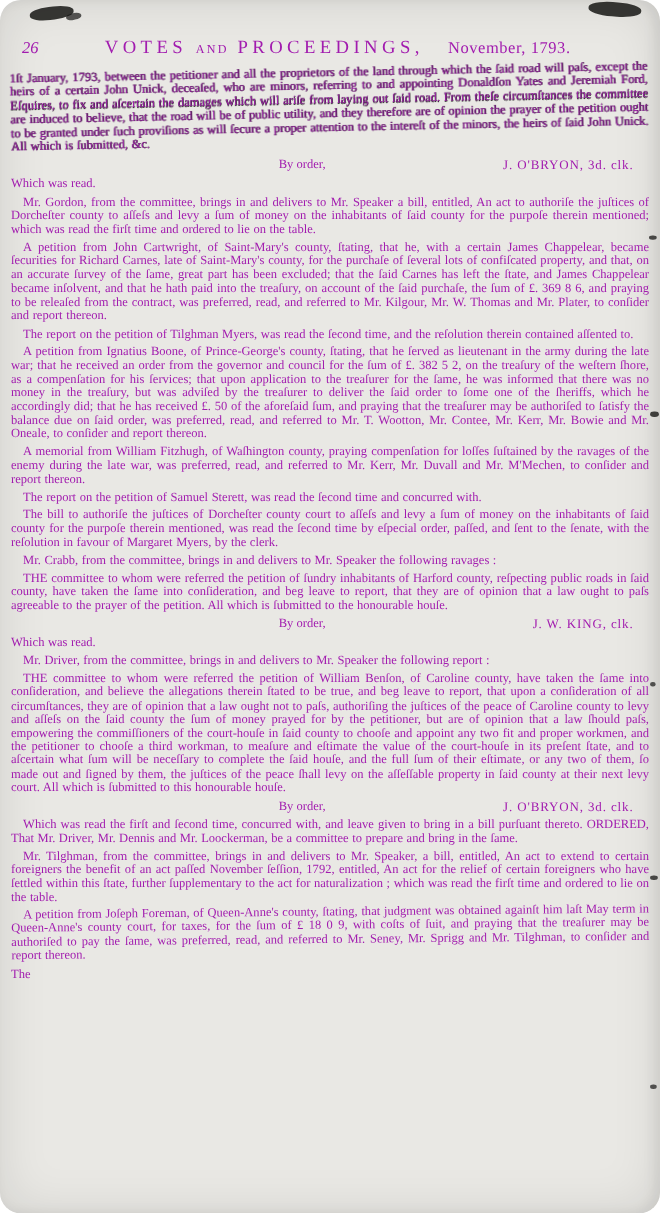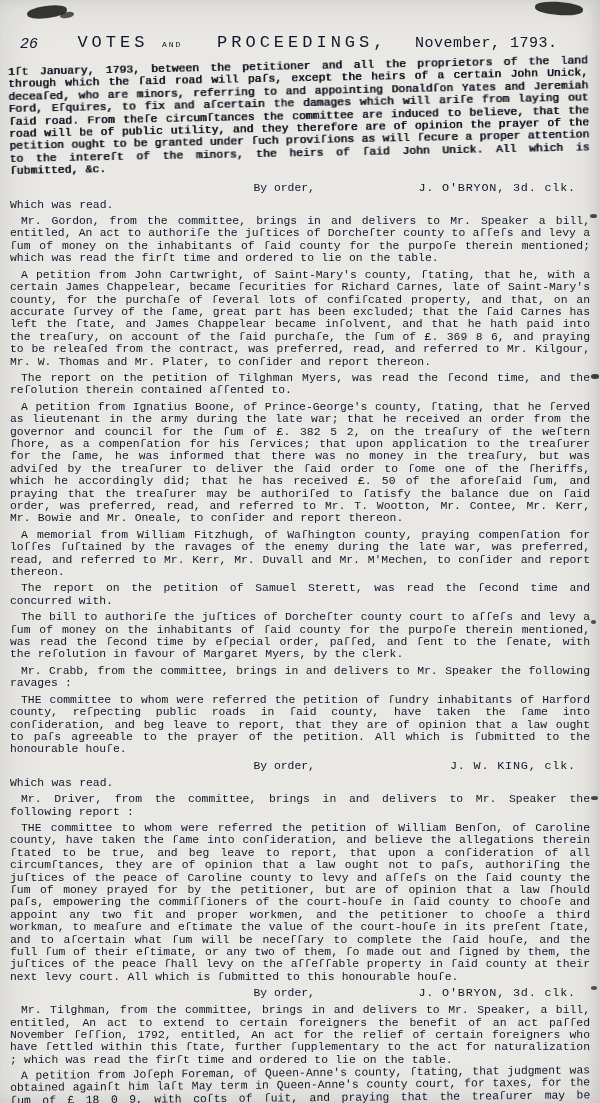--- a/index.html
+++ b/index.html
@@ -1,24 +1,25 @@
 <!DOCTYPE html>
 <html><head>
 <meta charset="utf-8">
 <style>
   html, body { margin: 0; padding: 0; }
   .page {
     position: relative;
     width: 600px;
     height: 1103px;
     background: #e9e8e4;
-    font-family: Liberation Mono, monospace;
-    color: #0f172a;
+    font-family: Liberation Serif, serif;
+    color: #a21caf;
     overflow: hidden;
     box-shadow: inset 0 0 45px rgba(0,0,0,0.10), inset -5px 0 12px rgba(0,0,0,0.07);
+    border-radius: 19px;
   }
   .header {
     position: relative;
     margin: 33px 10px 9px 10px;
     height: 24px;
   }
   .pagenum {
     position: absolute;
     left: 10px;
     top: 3px;
@@ -26,24 +27,23 @@
     font-style: italic;
   }
   .title {
     text-align: center;
     white-space: nowrap;
     padding-left: 14px;
   }
   .title .big {
     font-size: 17px;
     letter-spacing: 4px;
-    margin-left: 21px;
   }
   .title .and {
-    font-size: 12px;
+    font-size: 16px;
     font-variant: small-caps;
     letter-spacing: 2px;
     margin: 0 4px;
   }
   .title .date {
     font-size: 15px;
     letter-spacing: 0.5px;
     margin-left: 18px;
   }
   .content { margin: 0 10px; }
@@ -152,20 +152,21 @@
 
     <p class="block noindent">Which was read.</p>
     <p class="block para">Mr. Driver, from the committee, brings in and delivers to Mr. Speaker the following report :</p>
     <p class="block para">THE committee to whom were referred the petition of William Benſon, of Caroline county, have taken the ſame into conſideration, and believe the allegations therein ſtated to be true, and beg leave to report, that upon a conſideration of all circumſtances, they are of opinion that a law ought not to paſs, authoriſing the juſtices of the peace of Caroline county to levy and aſſeſs on the ſaid county the ſum of money prayed for by the petitioner, but are of opinion that a law ſhould paſs, empowering the commiſſioners of the court-houſe in ſaid county to chooſe and appoint any two fit and proper workmen, and the petitioner to chooſe a third workman, to meaſure and eſtimate the value of the court-houſe in its preſent ſtate, and to aſcertain what ſum will be neceſſary to complete the ſaid houſe, and the full ſum of their eſtimate, or any two of them, ſo made out and ſigned by them, the juſtices of the peace ſhall levy on the aſſeſſable property in ſaid county at their next levy court.  All which is ſubmitted to this honourable houſe.</p>
 
     <div class="sig">
       <span class="by">By order,</span>
       <span class="name">J. O'BRYON, 3d. clk.</span>
     </div>
 
+    <p class="block para">Which was read the firſt and ſecond time, concurred with, and leave given to bring in a bill purſuant thereto.  ORDERED, That Mr. Driver, Mr. Dennis and Mr. Loockerman, be a committee to prepare and bring in the ſame.</p>
     <p class="block para">Mr. Tilghman, from the committee, brings in and delivers to Mr. Speaker, a bill, entitled, An act to extend to certain foreigners the benefit of an act paſſed November ſeſſion, 1792, entitled, An act for the relief of certain foreigners who have ſettled within this ſtate, further ſupplementary to the act for naturalization ; which was read the firſt time and ordered to lie on the table.</p>
     <p class="block para distorted-light">A petition from Joſeph Foreman, of Queen-Anne's county, ſtating, that judgment was obtained againſt him laſt May term in Queen-Anne's county court, for taxes, for the ſum of £ 18 0 9, with coſts of ſuit, and praying that the treaſurer may be authoriſed to pay the ſame, was preferred, read, and referred to Mr. Seney, Mr. Sprigg and Mr. Tilghman, to conſider and report thereon.</p>
 
     <div class="catchword">The</div>
 
   </div>
 
 </div>
 
 </body></html>

